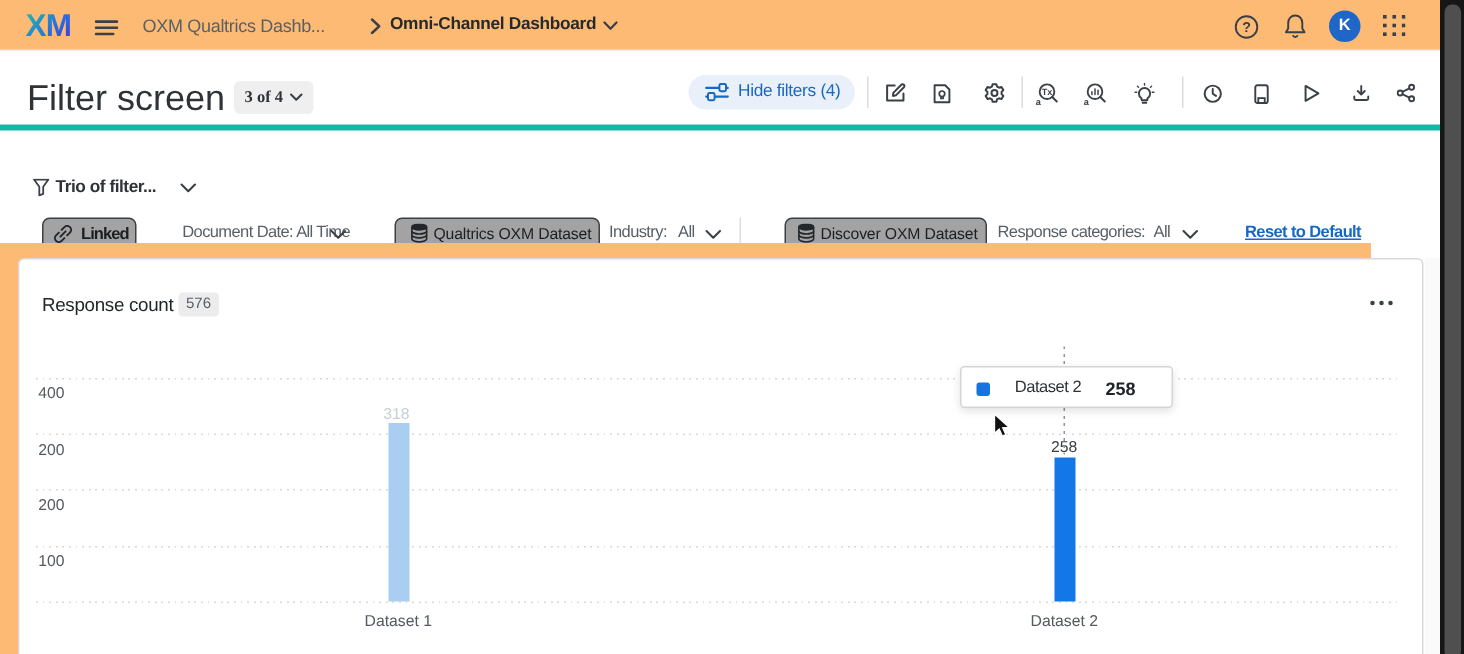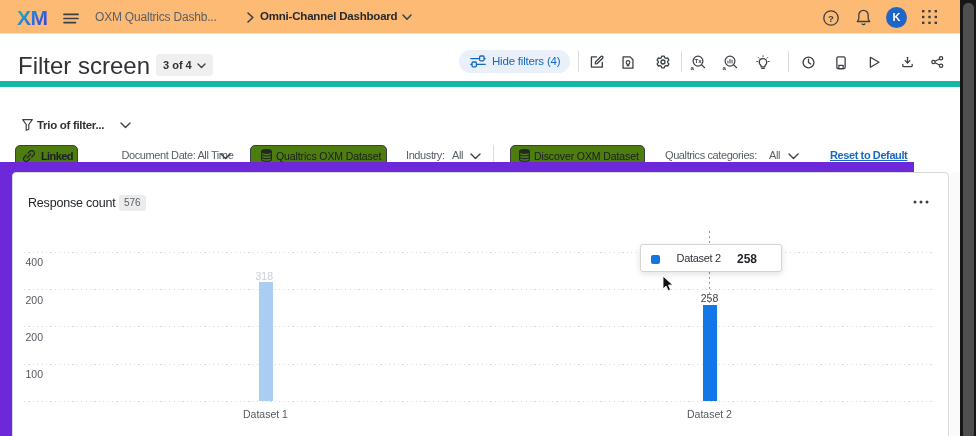--- a/index.html
+++ b/index.html
@@ -14,46 +14,46 @@
     border-bottom:1px solid #e7e7e7; }
   #xmlogo { position:absolute; left:17px; top:6px; font-size:21px; font-weight:700;
     letter-spacing:-0.5px;
     background:linear-gradient(135deg,#1ec4a8 0%,#2a6ce2 58%,#4431d4 100%);
     -webkit-background-clip:text; background-clip:text; color:transparent; }
   .crumb1 { position:absolute; left:95px; top:10px; font-size:12px; letter-spacing:-0.2px; color:#585f66; }
   .crumb2 { position:absolute; left:260px; top:10px; font-size:11.5px; font-weight:700; letter-spacing:-0.2px; color:#26292d; }
 
   
   #titlerow { position:absolute; left:0; top:34px; width:960px; height:53px; background:#fff;
-    border-bottom:6px solid #14b8a6; }
+    border-bottom:4px solid #14b8a6; }
   #ftitle { position:absolute; left:18px; top:18px; font-size:24px; color:#2f3237; }
   #pagebadge { position:absolute; left:156px; top:20px; height:22px; background:#efefef;
     border-radius:4px; font-size:11px; font-weight:700; color:#2f3237; line-height:22px;
-    padding:0 7px; white-space:nowrap; }
+    padding:0 7px; white-space:nowrap;font-family:Liberation Serif, serif; }
   #hidefilters { position:absolute; left:459px; top:16px; width:111px; height:23px;
     background:#e9f0f9; border-radius:12px; color:#1668c4; font-size:11.5px; font-weight:400;
     letter-spacing:-0.2px; line-height:23px; white-space:nowrap; }
   .vsep { position:absolute; width:1px; background:#dcdcdc; }
   .ticon { position:absolute; top:19px; }
 
   
   #filtersec { position:absolute; left:0; top:104px; width:960px; height:74px; background:#fff; }
   #trio { position:absolute; left:37px; top:14.5px; font-size:11.5px; font-weight:700;
     letter-spacing:-0.3px; color:#2f3237; }
   .fbtn { position:absolute; top:41px; height:21.5px; border:1.5px solid #3a4046; border-radius:5px;
-    background:#4d7c0f; }
+    background:#a3a3a3;margin-left:13px; }
   .fbtxt { position:absolute; top:4px; font-size:10.5px; color:#1b1e22; letter-spacing:-0.1px;
     white-space:nowrap; }
   .flabel { position:absolute; top:44.5px; font-size:11px; letter-spacing:-0.4px; color:#585f66;
     white-space:nowrap; }
   #resetlink { position:absolute; left:830px; top:45px; font-size:11px; font-weight:700;
     letter-spacing:-0.4px; color:#1668c4; text-decoration:underline; }
 
   
-  #content { position:absolute; left:0; top:162px; width:914px; height:274px; background:#6d28d9; }
+  #content { position:absolute; left:0; top:162px; width:914px; height:274px; background:#fdba74; }
   #card { position:absolute; left:12px; top:9.5px; width:937px; height:272px; background:#fff;
     border:1px solid #d9d9d9; border-radius:4px; }
   #rstrip { position:absolute; left:950px; top:9.5px; width:12px; height:272px; background:#fafafa; }
   #ctitle { position:absolute; left:15px; top:23px; font-size:12.5px; letter-spacing:-0.2px; color:#22262a; }
   #cbadge { position:absolute; left:106px; top:22.8px; height:15.5px; background:#ececec; border-radius:3px;
     font-size:10px; color:#585f66; line-height:15.5px; padding:0 5px; }
 
   .gline { position:absolute; left:11px; width:910px; height:1px;
     background:repeating-linear-gradient(to right,#d6d9dc 0 1.2px,transparent 1.2px 4.4px); }
   .ylab { position:absolute; left:12.5px; width:26px; font-size:10.5px; color:#545a61; }
@@ -264,21 +264,21 @@
         <g fill="none" stroke="#23272b" stroke-width="1.1">
           <ellipse cx="6.5" cy="2.4" rx="4.9" ry="1.8" fill="#23272b"></ellipse>
           <path d="M1.6 2.4 L1.6 10.4 C1.6 11.4 3.8 12.3 6.5 12.3 C9.2 12.3 11.4 11.4 11.4 10.4 L11.4 2.4"></path>
           <path d="M1.6 5.1 C1.6 6.1 3.8 7 6.5 7 C9.2 7 11.4 6.1 11.4 5.1"></path>
           <path d="M1.6 7.7 C1.6 8.7 3.8 9.6 6.5 9.6 C9.2 9.6 11.4 8.7 11.4 7.7"></path>
         </g>
       </svg>
       <span class="fbtxt" style="left:23px;">Discover OXM Dataset</span>
     </div>
 
-    <div class="flabel" style="left:665px;">Qualtrics categories:</div>
+    <div class="flabel" style="left:665px;">Response categories:</div>
     <div class="flabel" style="left:769px;">All</div>
     <svg class="abs" style="left:788px;top:48.5px" width="11" height="7" viewBox="0 0 11 7">
       <path d="M1 1 L5.5 5.5 L10 1" fill="none" stroke="#3a4046" stroke-width="1.4" stroke-linecap="round" stroke-linejoin="round"></path>
     </svg>
 
     <div id="resetlink">Reset to Default</div>
   </div>
 
   <div id="content">
     <div id="rstrip"></div>

